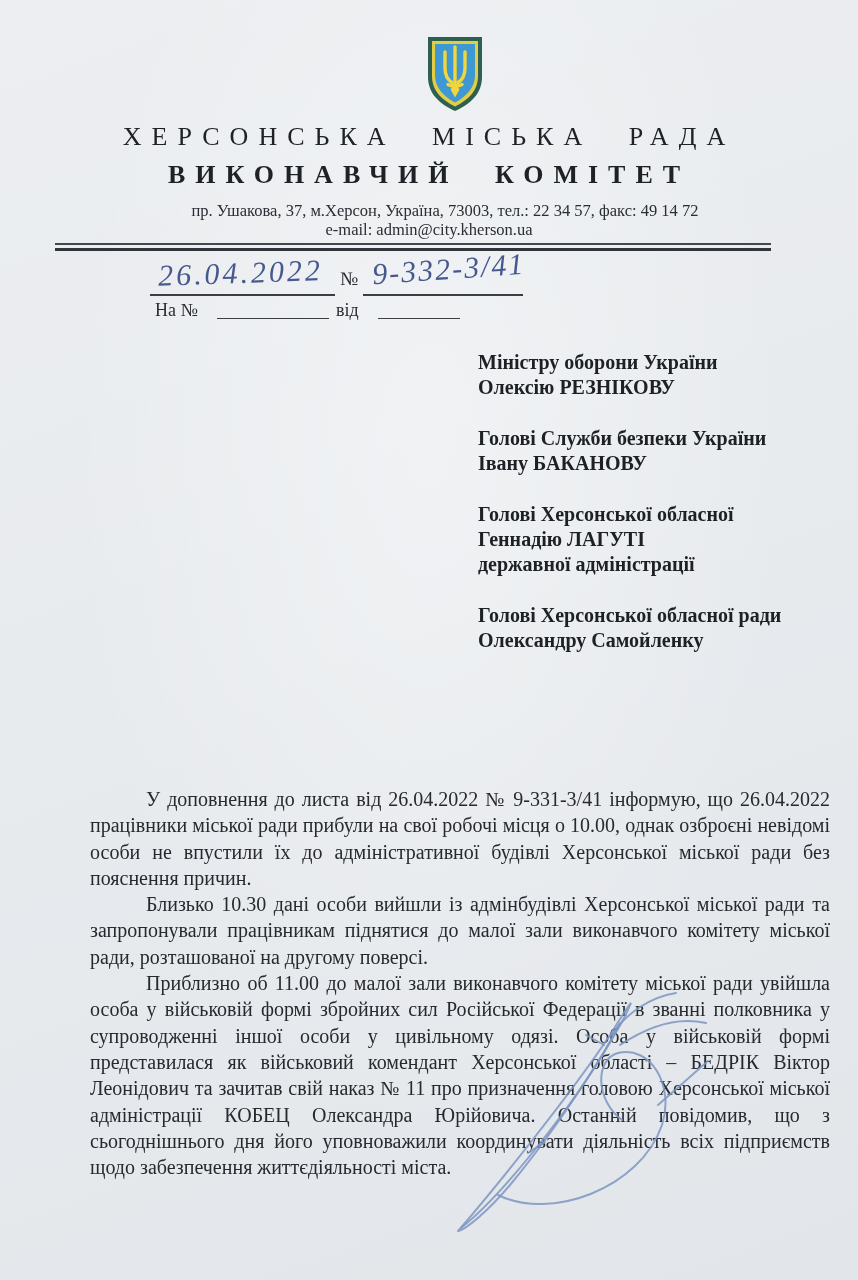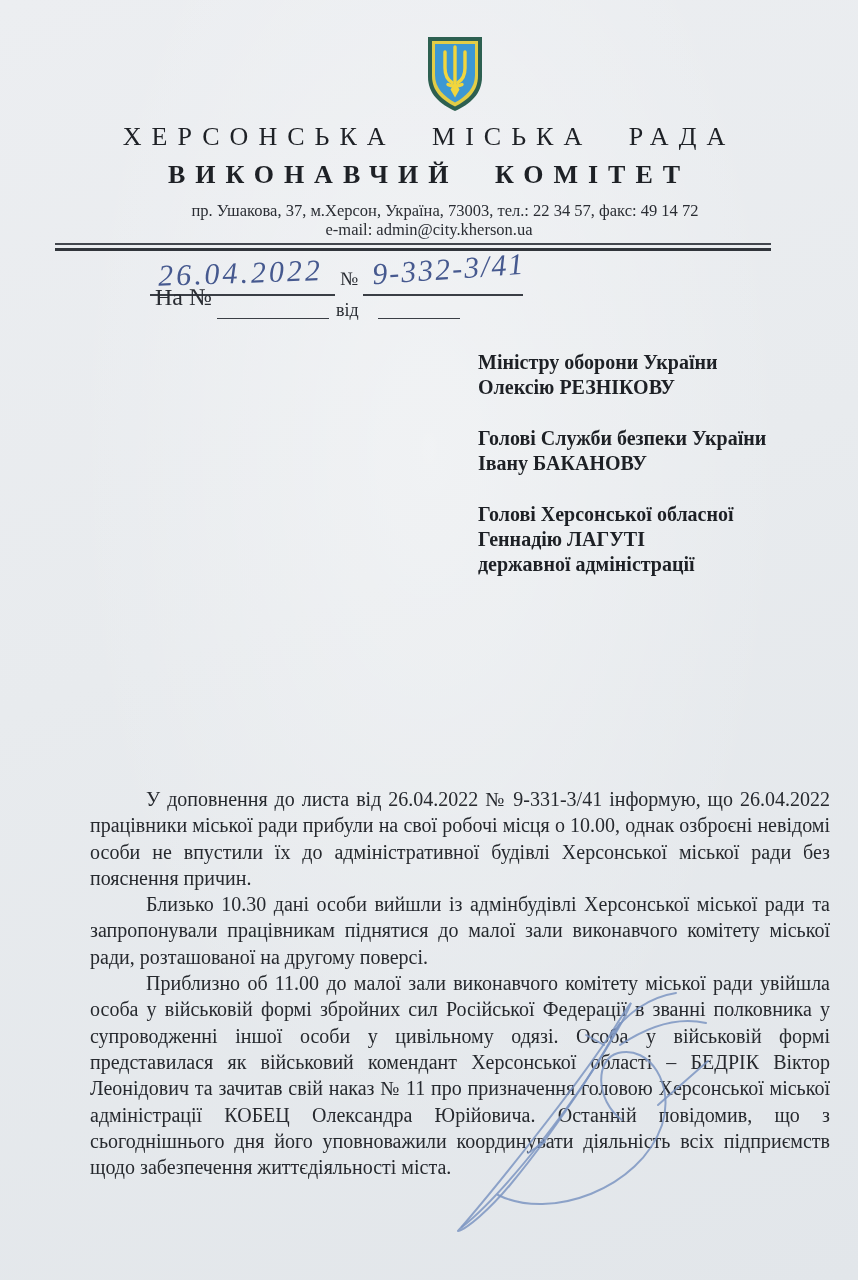--- a/index.html
+++ b/index.html
@@ -23,21 +23,21 @@
   .email{left:0;top:220px;width:858px;text-align:center;font-size:16.5px;color:#2a2d33;}
   .rule{left:55px;top:243px;width:716px;height:3px;
         border-top:2px solid #43474e;border-bottom:3px solid #31353b;}
   
   .hand{font-style:italic;color:#46598f;}
   .hand-date{left:158px;top:256px;font-size:30px;letter-spacing:3px;transform:rotate(-2deg);}
   .no-sign{left:340px;top:268px;font-size:19px;color:#2a2d33;}
   .hand-number{left:372px;top:252px;font-size:30px;letter-spacing:2px;transform:rotate(-4deg);}
   .u-date{left:150px;top:294px;width:185px;border-bottom:2px solid #3a3e45;}
   .u-number{left:363px;top:294px;width:160px;border-bottom:2px solid #3a3e45;}
-  .na-line{left:155px;top:284px;font-size:24px;color:#2a2d33;}
+  .na-line{left:155px;top:300px;font-size:18px;color:#2a2d33;}
   .u-na{left:217px;top:318px;width:112px;border-bottom:1.5px solid #3a3e45;}
   .vid-label{left:336px;top:300px;font-size:18px;color:#2a2d33;}
   .u-vid{left:378px;top:318px;width:82px;border-bottom:1.5px solid #3a3e45;}
   
   .addressees{left:478px;top:350px;width:370px;font-size:20px;font-weight:bold;
               line-height:25px;color:#1d2025;}
   .addressee{margin-bottom:26px;}
   
   .body-text{left:90px;top:786px;width:740px;font-size:20px;line-height:26.3px;
              text-align:justify;color:#26292e;}
@@ -88,20 +88,24 @@
     </div>
     <div class="addressee">
       <div>Голові Служби безпеки України</div>
       <div>Івану БАКАНОВУ</div>
     </div>
     <div class="addressee">
       <div>Голові Херсонської обласної</div>
       <div>Геннадію ЛАГУТІ</div>
       <div>державної адміністрації</div>
     </div>
+    <div class="addressee">
+      <div>Голові Херсонської обласної ради</div>
+      <div>Олександру Самойленку</div>
+    </div>
   </div>
 
   <div class="abs body-text">
     <p>У доповнення до листа від 26.04.2022 № 9-331-3/41 інформую, що 26.04.2022 працівники міської ради прибули на свої робочі місця о 10.00, однак озброєні невідомі особи не впустили їх до адміністративної будівлі Херсонської міської ради без пояснення причин.</p>
     <p>Близько 10.30 дані особи вийшли із адмінбудівлі Херсонської міської ради та запропонували працівникам піднятися до малої зали виконавчого комітету міської ради, розташованої на другому поверсі.</p>
     <p>Приблизно об 11.00 до малої зали виконавчого комітету міської ради увійшла особа у військовій формі збройних сил Російської Федерації в званні полковника у супроводженні іншої особи у цивільному одязі. Особа у військовій формі представилася як військовий комендант Херсонської області – БЕДРІК Віктор Леонідович та зачитав свій наказ № 11 про призначення головою Херсонської міської адміністрації КОБЕЦ Олександра Юрійовича. Останній повідомив, що з сьогоднішнього дня його уповноважили координувати діяльність всіх підприємств щодо забезпечення життєдіяльності міста.</p>
   </div>
 
   <svg class="abs signature" viewBox="0 0 356 280">
     <path d="M100 248 C 135 208, 215 108, 252 52 C 262 36, 268 26, 273 20 C 262 48, 202 142, 152 202 C 132 226, 109 246, 100 248"></path>

